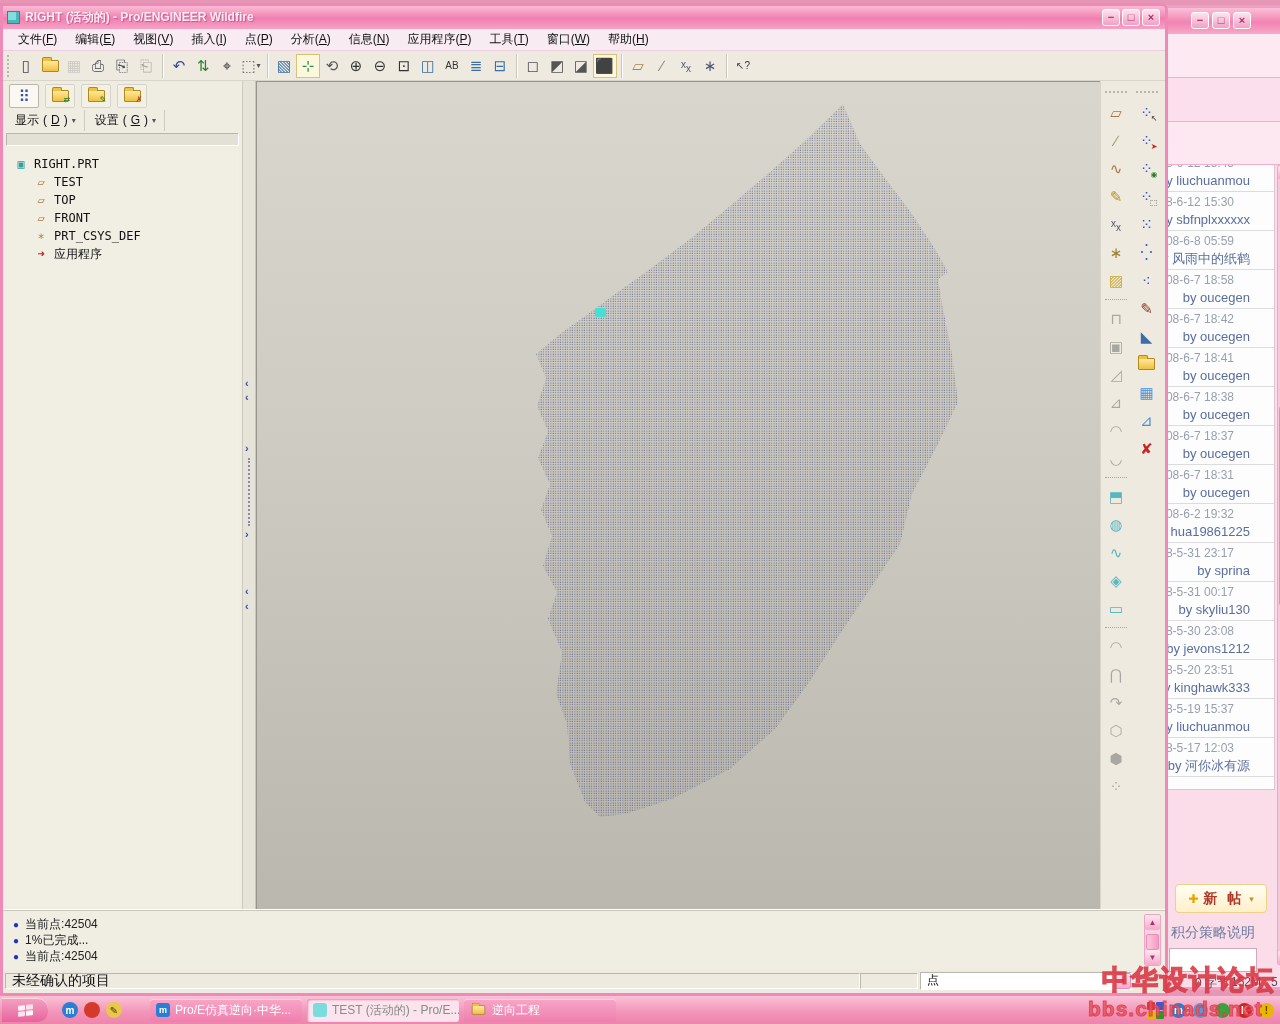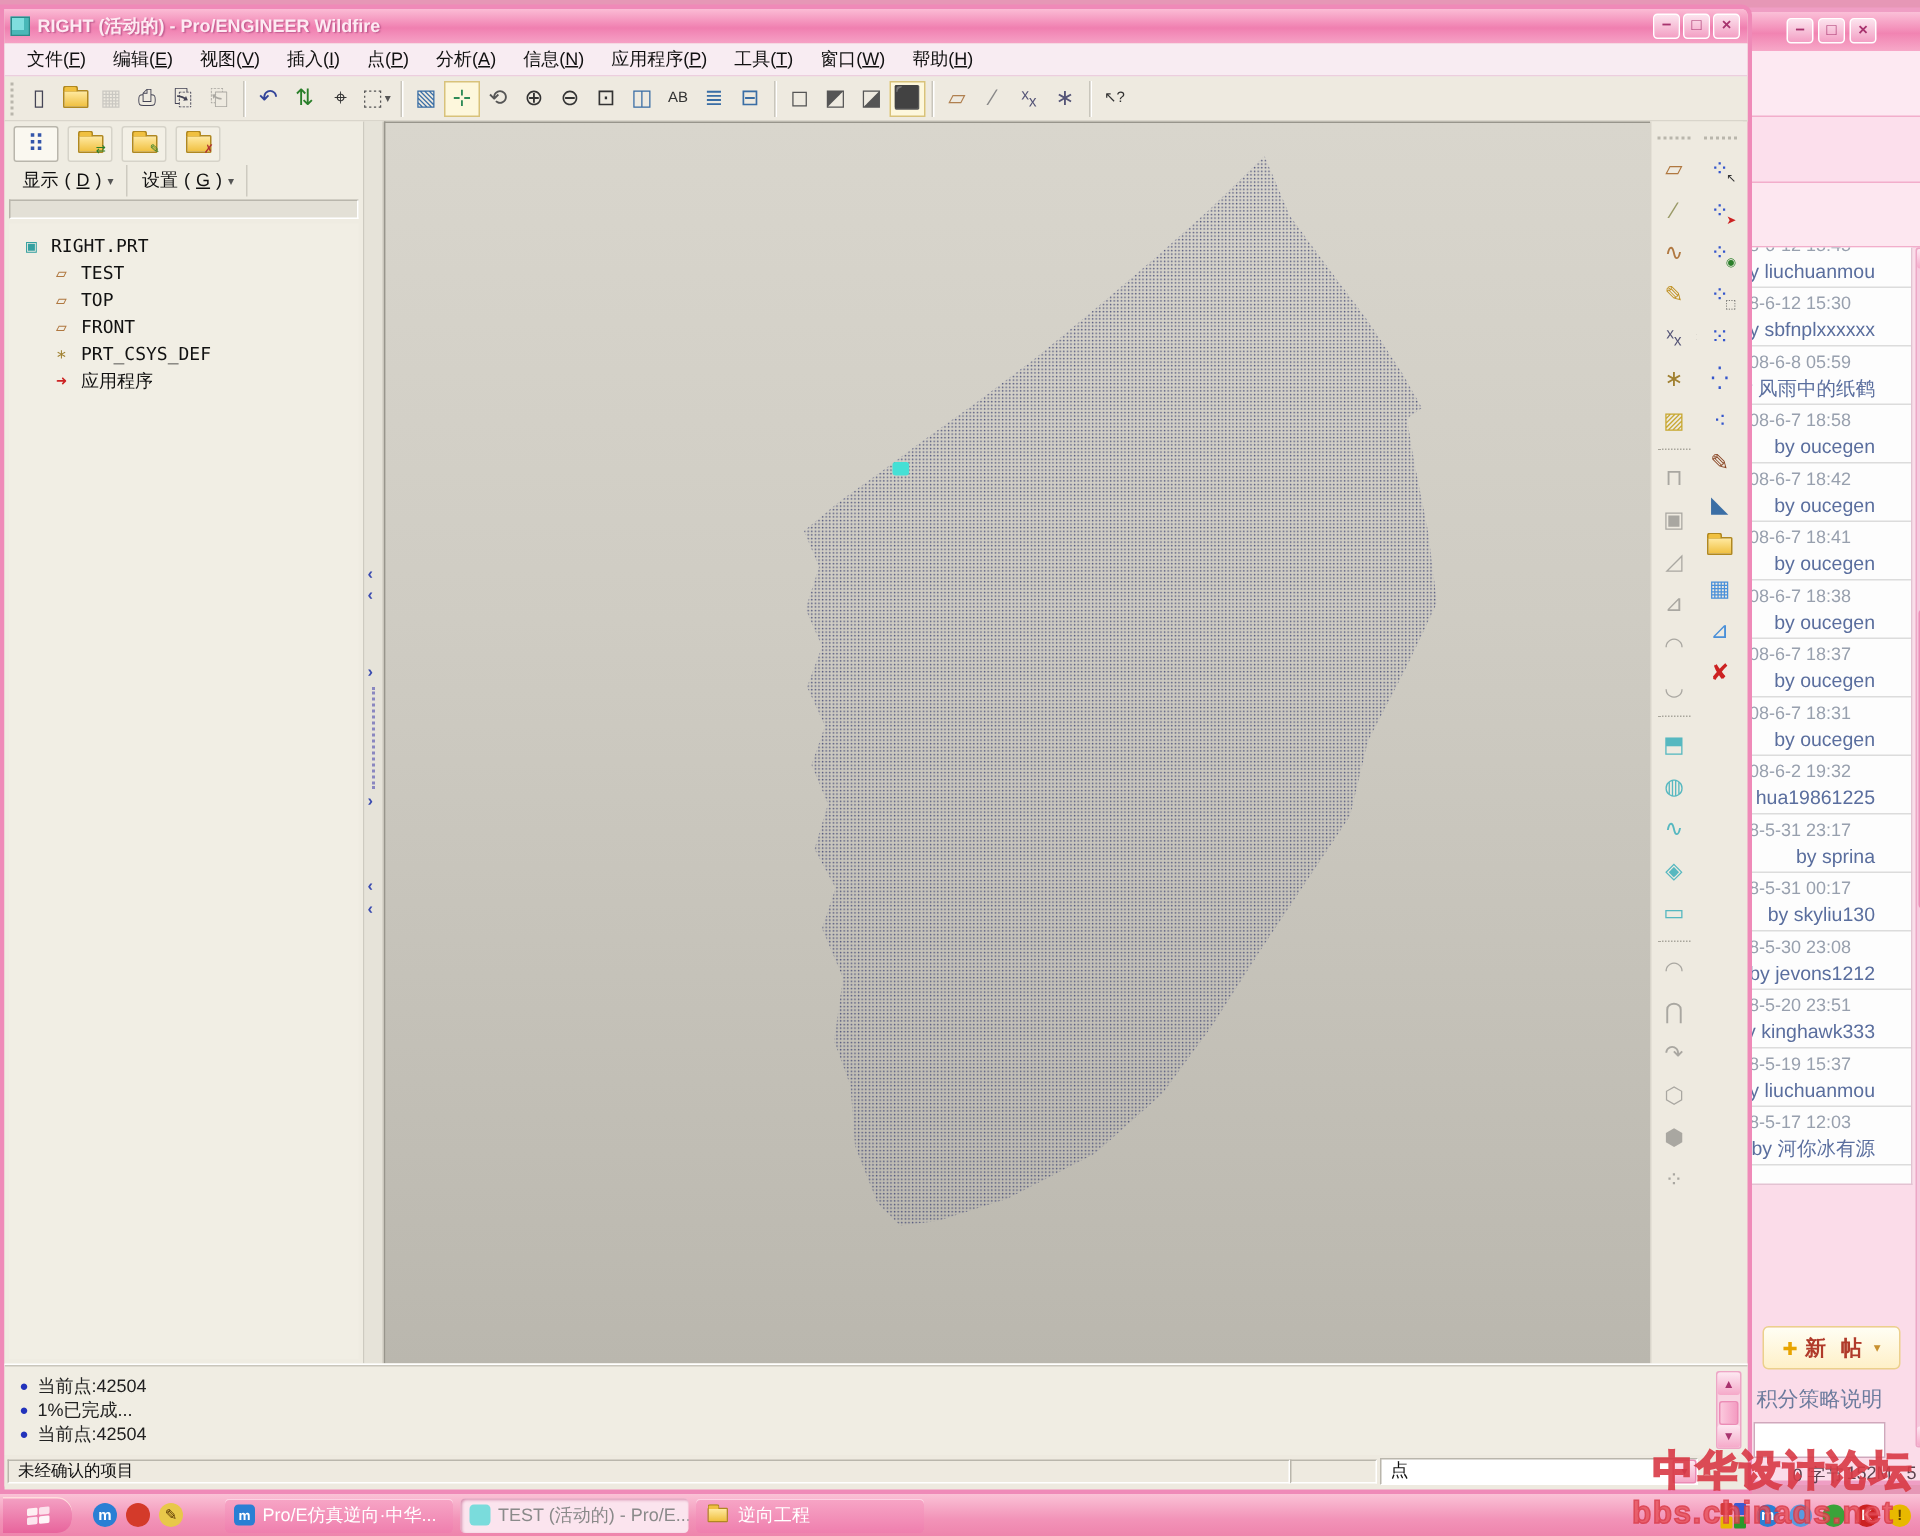--- a/index.html
+++ b/index.html
@@ -121,21 +121,21 @@
     border:1px solid #eda6c6; border-radius:2px; }
   .msg-scroll .sc-up,.msg-scroll .sc-dn { position:absolute; left:0; width:15px; height:15px;
     text-align:center; line-height:15px; font-size:8px; color:#a8336e;
     background:linear-gradient(180deg,#fde8f1,#f5a9c9); border-radius:2px; }
   .msg-scroll .sc-up { top:0; } .msg-scroll .sc-dn { bottom:0; }
   .msg-scroll .sc-thumb { position:absolute; left:1px; top:19px; width:13px; height:16px;
     background:linear-gradient(90deg,#fbc9dd,#f49cc2); border:1px solid #ec8cb6; border-radius:2px; }
   .p-status { position:absolute; left:0; top:964px; right:0; height:21px; background:#eeeae0;
     display:flex; align-items:center; }
   .sb-cell { height:16px; border:1px solid; border-color:#b9b6ac #fff #fff #b9b6ac;
-    font-size:11px; color:#111; display:flex; align-items:center; padding:0 6px; }
+    font-size:14px; color:#111; display:flex; align-items:center; padding:0 6px; }
   .sb-left { width:855px; margin-left:2px; }
   .sb-mid { width:58px; }
   .combo { margin-left:2px; width:212px; height:18px; background:#fff;
     border:1px solid; border-color:#b9b6ac #fff #fff #b9b6ac; display:flex; align-items:center; }
   .combo .val { flex:1; font-size:12px; color:#111; padding-left:6px; }
   .combo .arrow { width:16px; height:16px; background:linear-gradient(180deg,#fde8f1,#f5a9c9);
     border:1px solid #ec8cb6; border-radius:2px; font-size:8px; color:#a8336e;
     display:flex; align-items:center; justify-content:center; }
 
   

